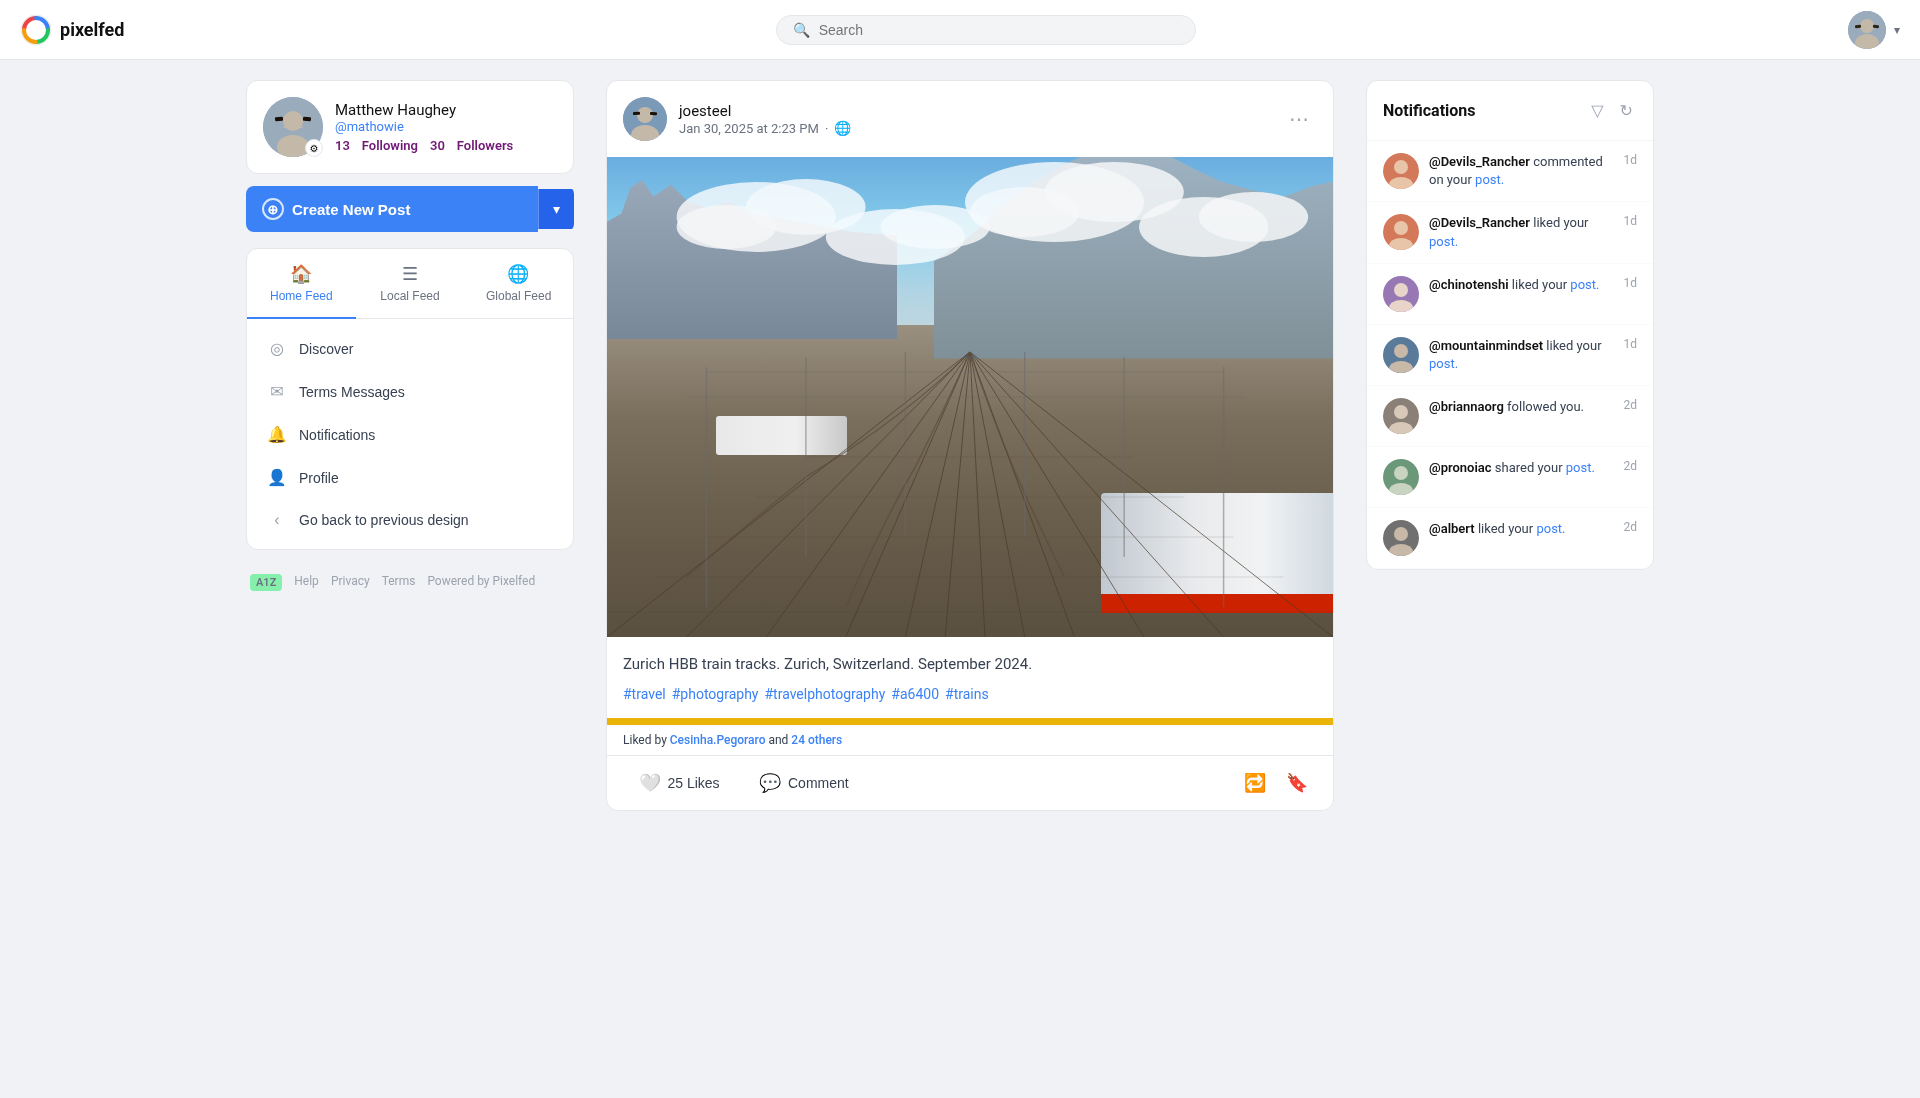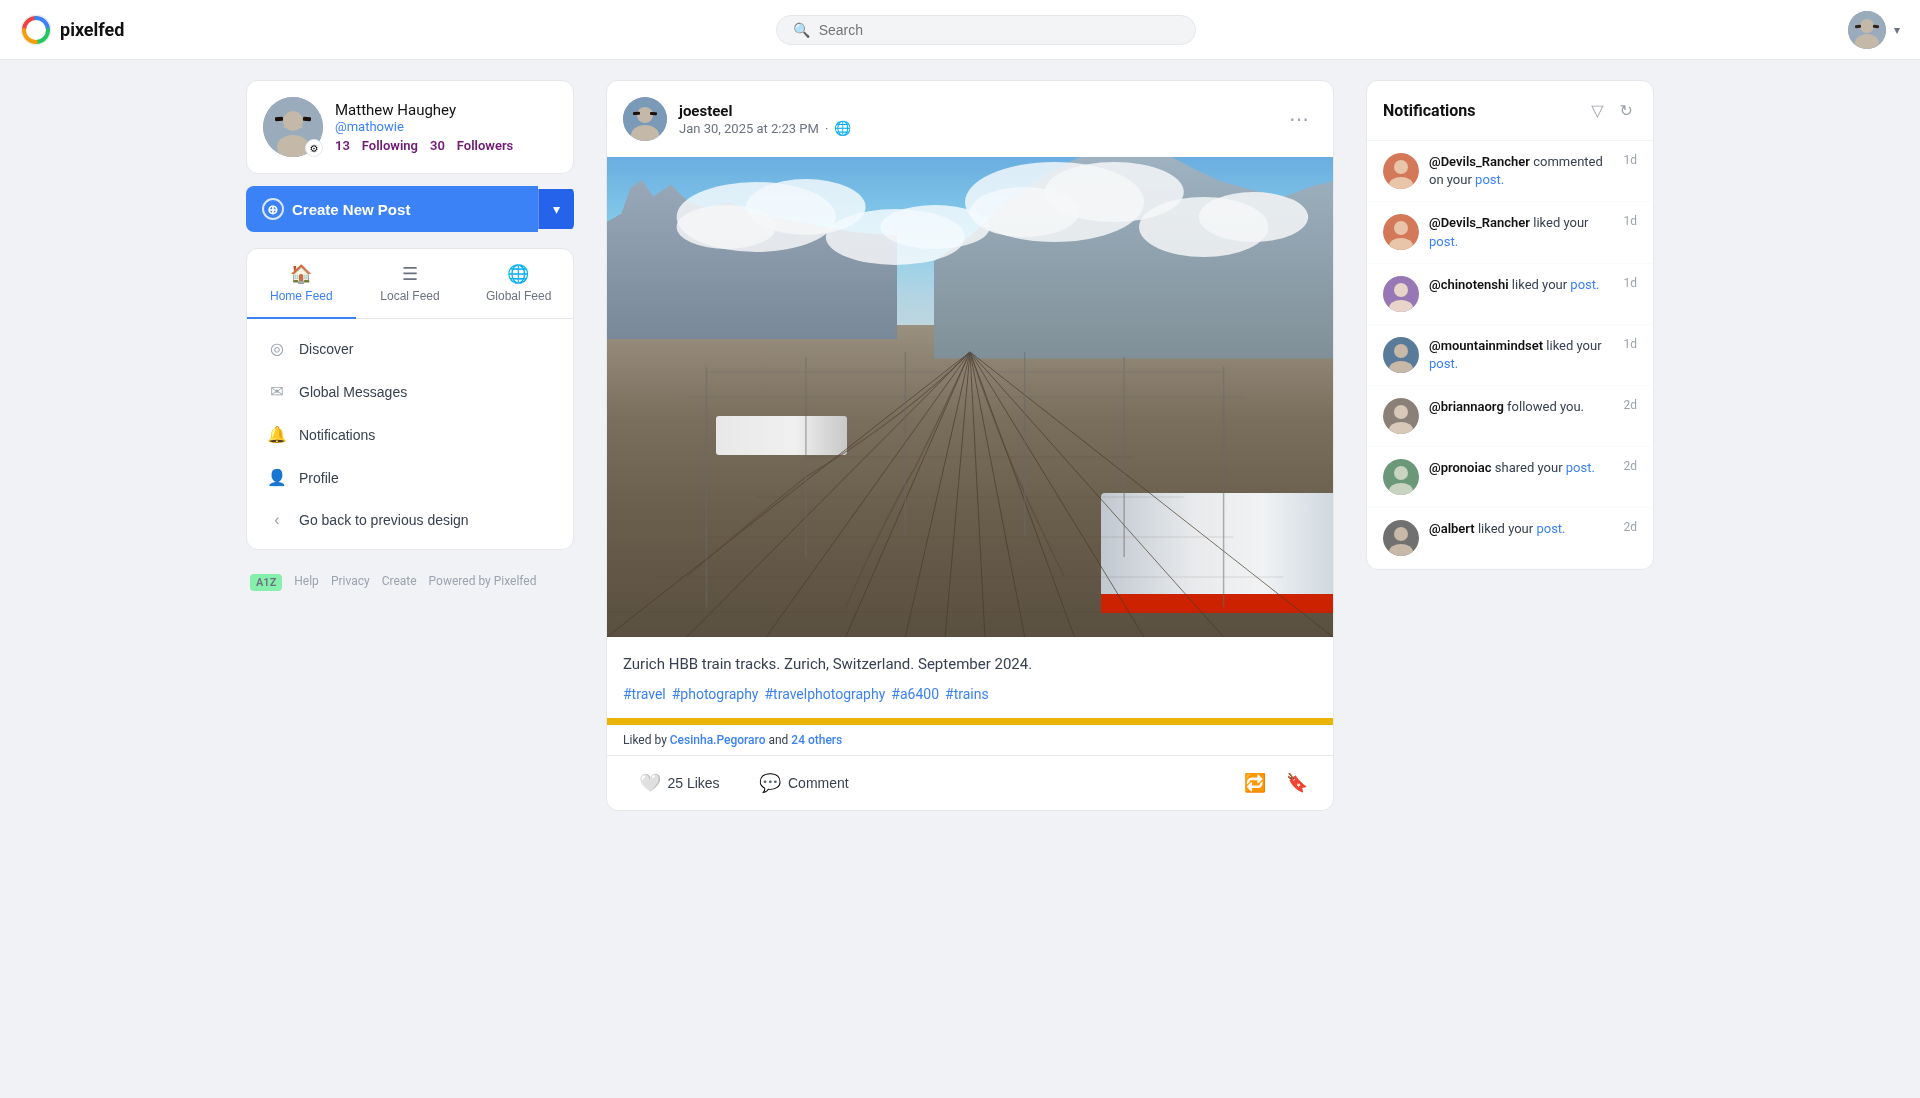--- a/index.html
+++ b/index.html
@@ -271,21 +271,21 @@
       background: #8b9dc3;
       display: flex;
       align-items: center;
       justify-content: center;
       font-size: 22px;
       overflow: hidden;
       flex-shrink: 0;
     }
     .post-author-info { flex: 1; }
     .post-author-name {
-      font-weight: 700;
+      font-weight: 400;
       font-size: 15px;
       color: #111;
     }
     .post-meta {
       display: flex;
       align-items: center;
       gap: 6px;
       font-size: 13px;
       color: #6b7280;
     }
@@ -600,42 +600,42 @@
         </button>
       </div>
 
       <div class="nav-menu">
         <button class="nav-menu-item">
           <span class="nav-menu-icon">◎</span>
           <span>Discover</span>
         </button>
         <button class="nav-menu-item">
           <span class="nav-menu-icon">✉</span>
-          <span>Global Messages</span>
+          <span>Terms Messages</span>
         </button>
         <button class="nav-menu-item">
           <span class="nav-menu-icon">🔔</span>
           <span>Notifications</span>
         </button>
         <button class="nav-menu-item">
           <span class="nav-menu-icon">👤</span>
           <span>Profile</span>
         </button>
         <button class="nav-menu-item">
           <span class="nav-menu-icon">‹</span>
           <span>Go back to previous design</span>
         </button>
       </div>
     </div>
 
     <div class="sidebar-footer">
       <span class="az-badge">A1Z</span>
       <a href="#">Help</a>
       <a href="#">Privacy</a>
-      <a href="#">Create</a>
+      <a href="#">Terms</a>
       <span>Powered by Pixelfed</span>
     </div>
   </aside>
 
   <main class="feed">
     <div class="post-card">
 
       <div class="post-header">
         <div class="post-avatar">
           <svg viewBox="0 0 44 44" width="44" height="44">

